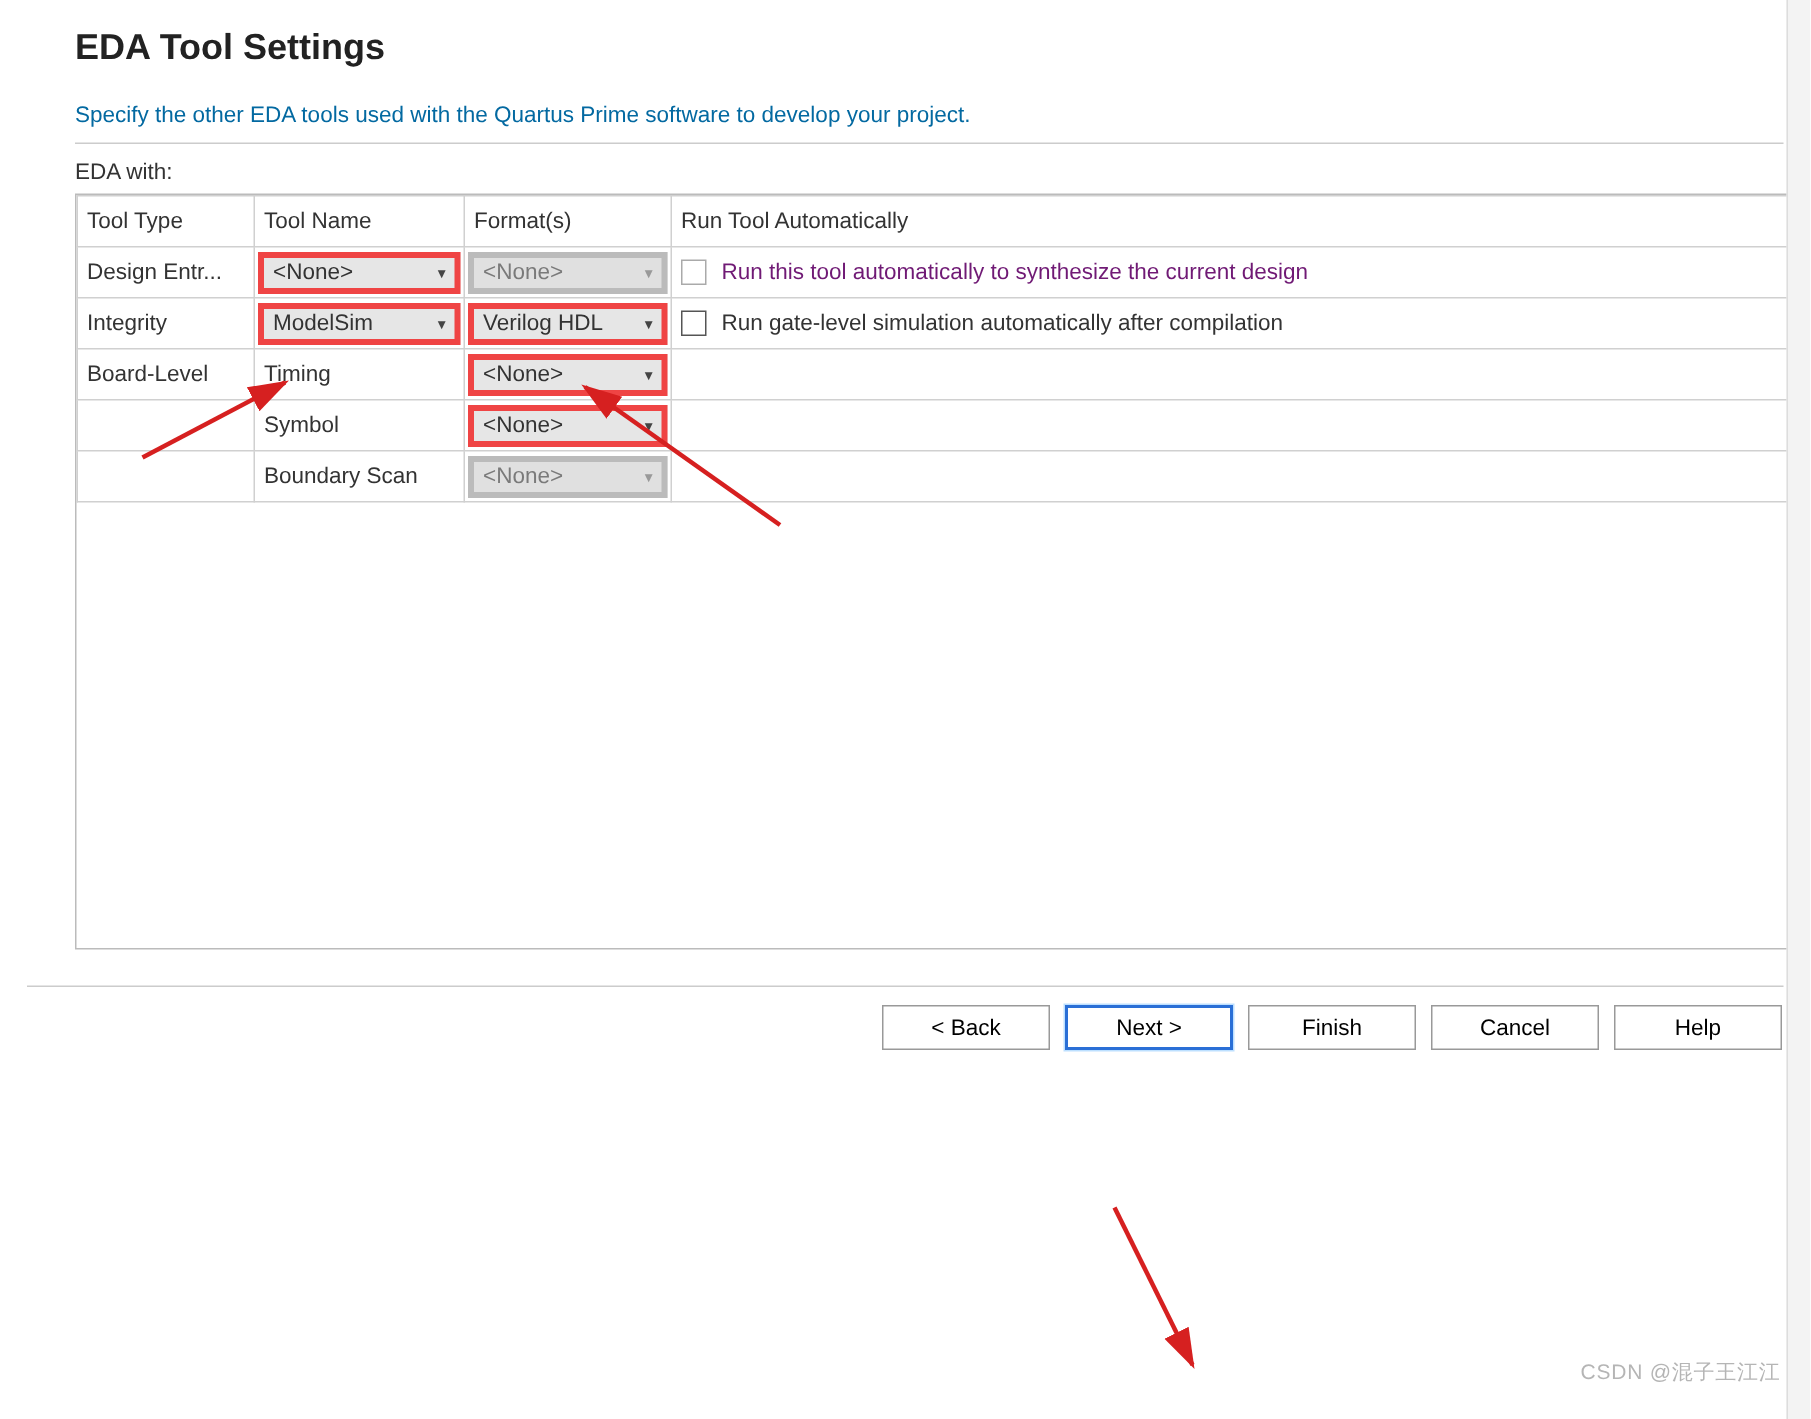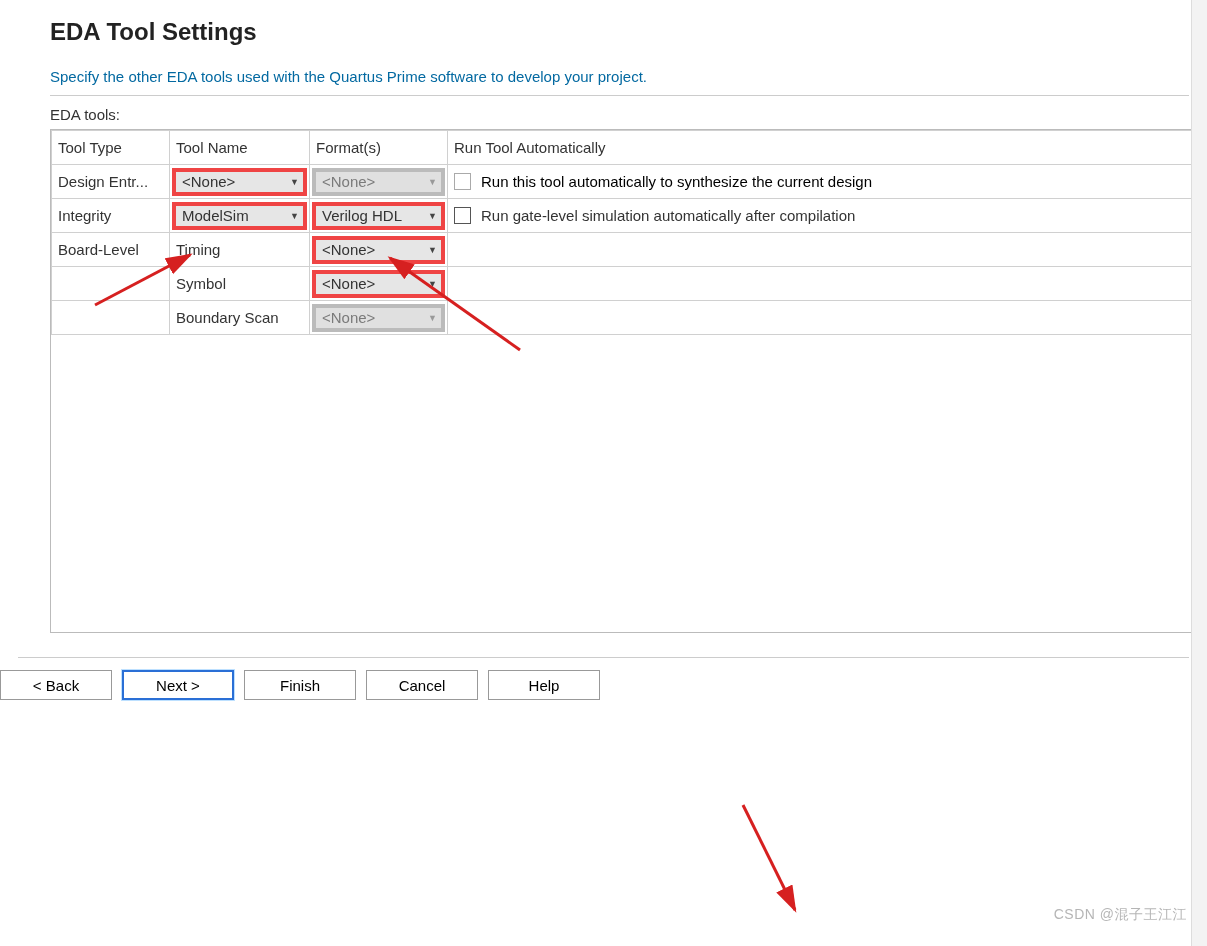--- a/index.html
+++ b/index.html
@@ -89,29 +89,30 @@
       align-items: center;
       gap: 10px;
     }
     .checkbox {
       width: 17px;
       height: 17px;
       border: 1px solid #555;
       background: #fff;
       flex: none;
     }
-    .auto-text.disabled { color: #000000; }
+    .auto-text.disabled { color: #701a75; }
     .footer-sep {
       border-top: 1px solid #ccc;
       margin: 24px 18px 0 18px;
     }
     .button-row {
       display: flex;
+      justify-content: flex-end;
       gap: 10px;
-      padding: 12px 30px 0 0;
+      padding: 12px 19px 0 0;
     }
     .btn {
       width: 112px;
       height: 30px;
       border: 1px solid #999;
       background: #fff;
       font-size: 15px;
       cursor: pointer;
       font-family: inherit;
     }
@@ -143,21 +144,21 @@
       font-size: 13px;
       overflow: hidden;
     }
   </style>
 </head>
 <body>
 
 <div class="dialog">
   <div class="title">EDA Tool Settings</div>
   <div class="subtitle">Specify the other EDA tools used with the Quartus Prime software to develop your project.</div>
-  <div class="label-eda">EDA tools:</div>
+  <div class="label-eda">EDA with:</div>
 
   <div class="table-container">
     <table class="eda">
       <thead>
         <tr>
           <th class="col-tooltype">Tool Type</th>
           <th class="col-toolname">Tool Name</th>
           <th class="col-formats">Format(s)</th>
           <th>Run Tool Automatically</th>
         </tr>

